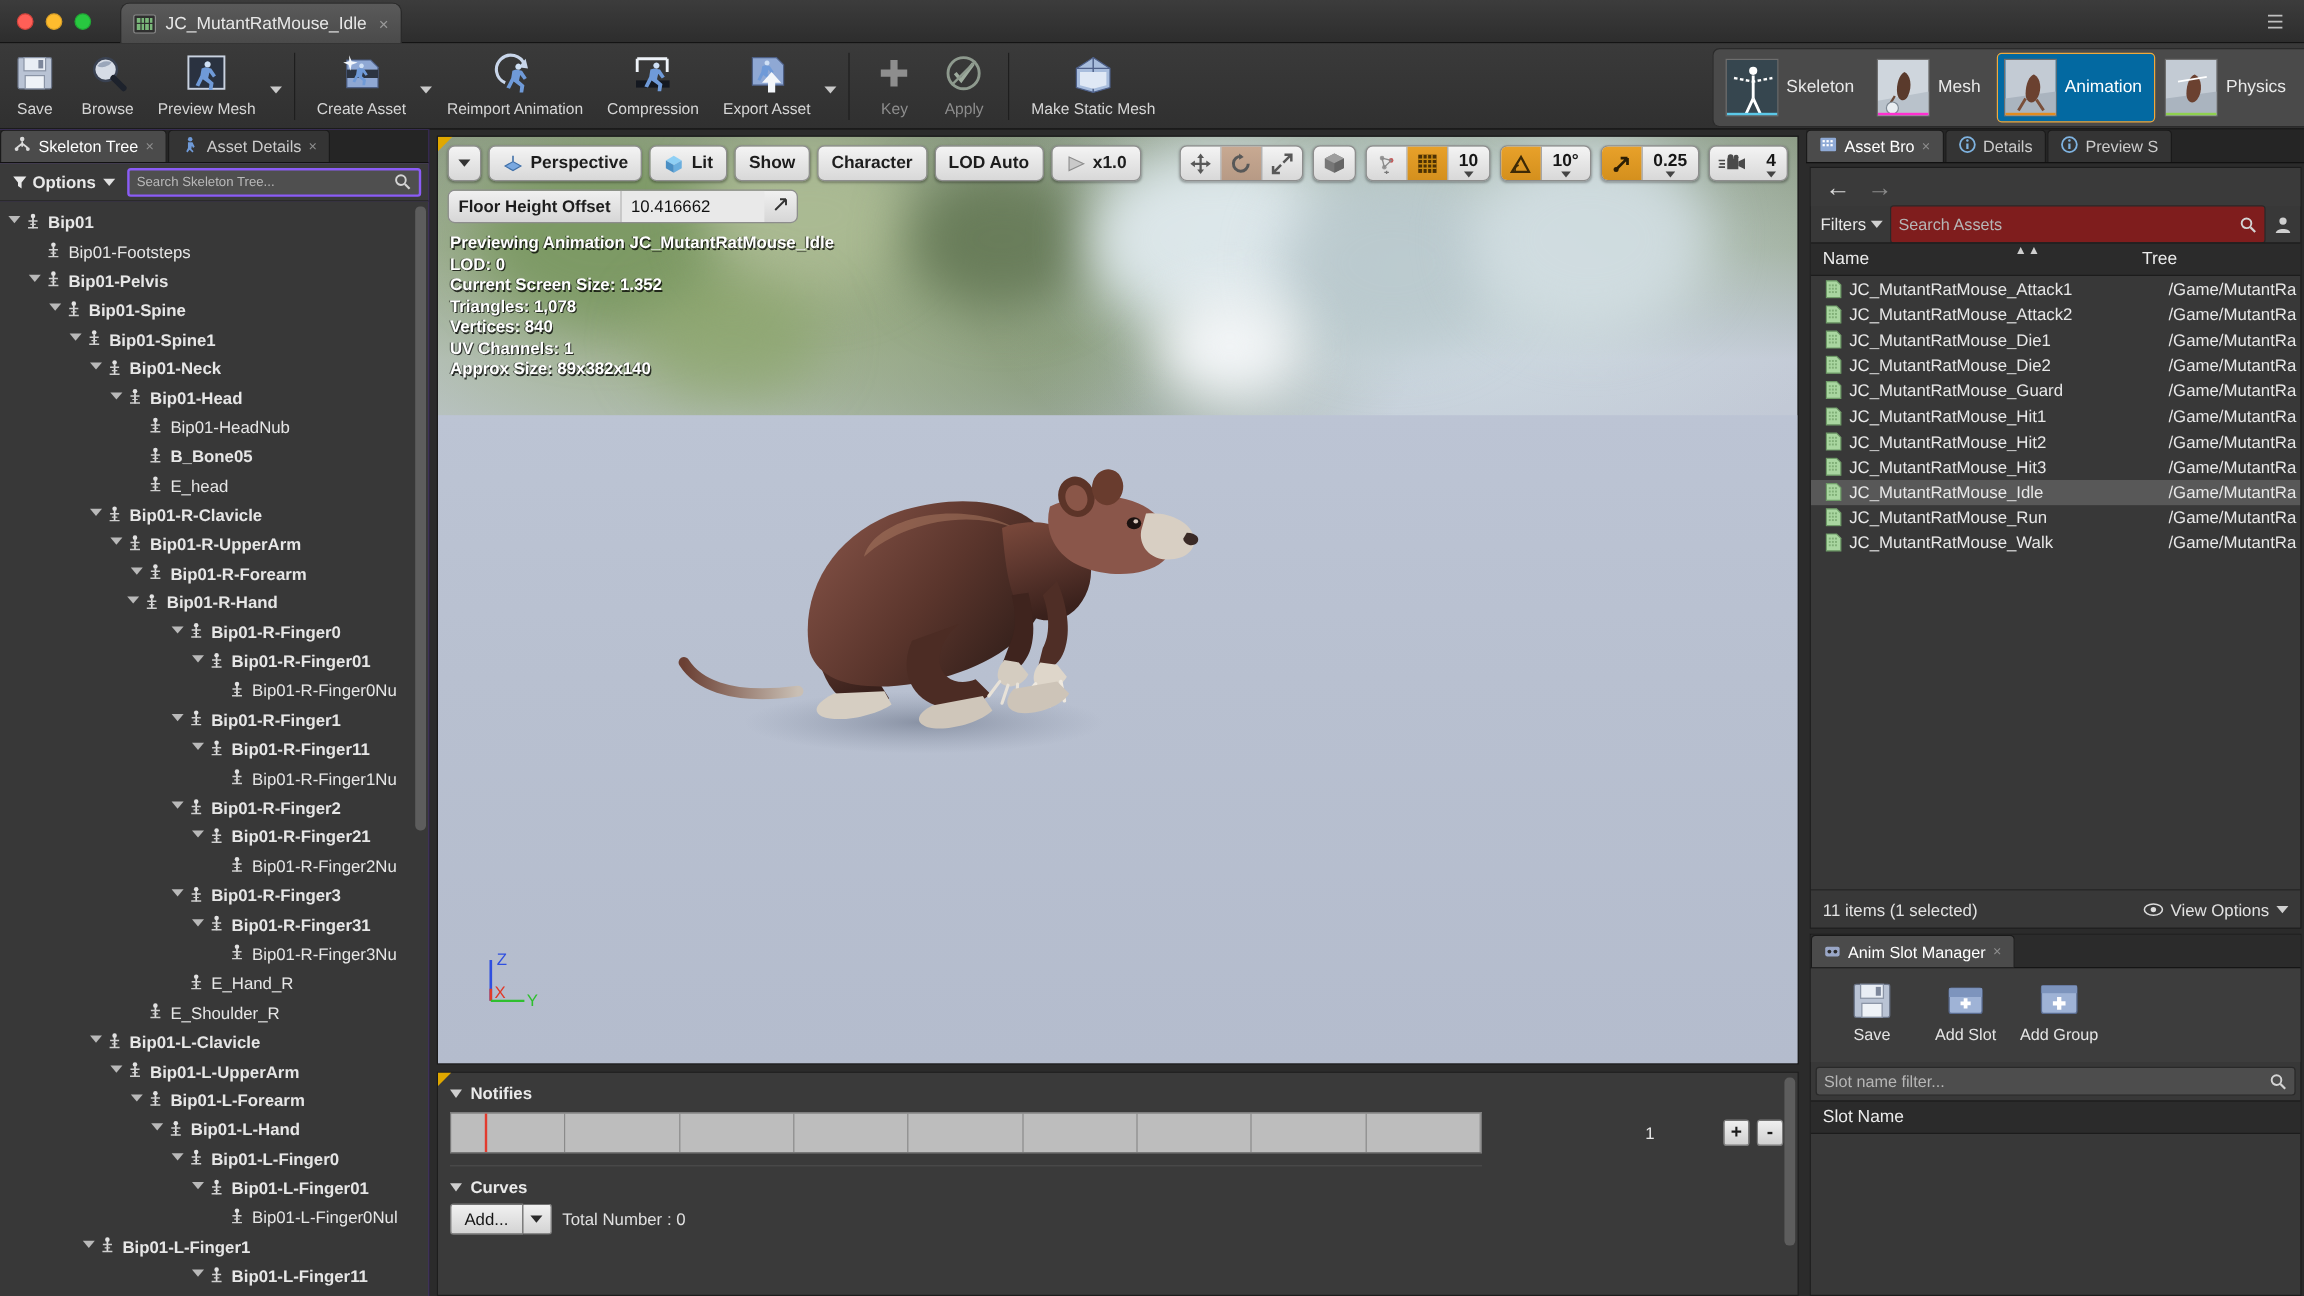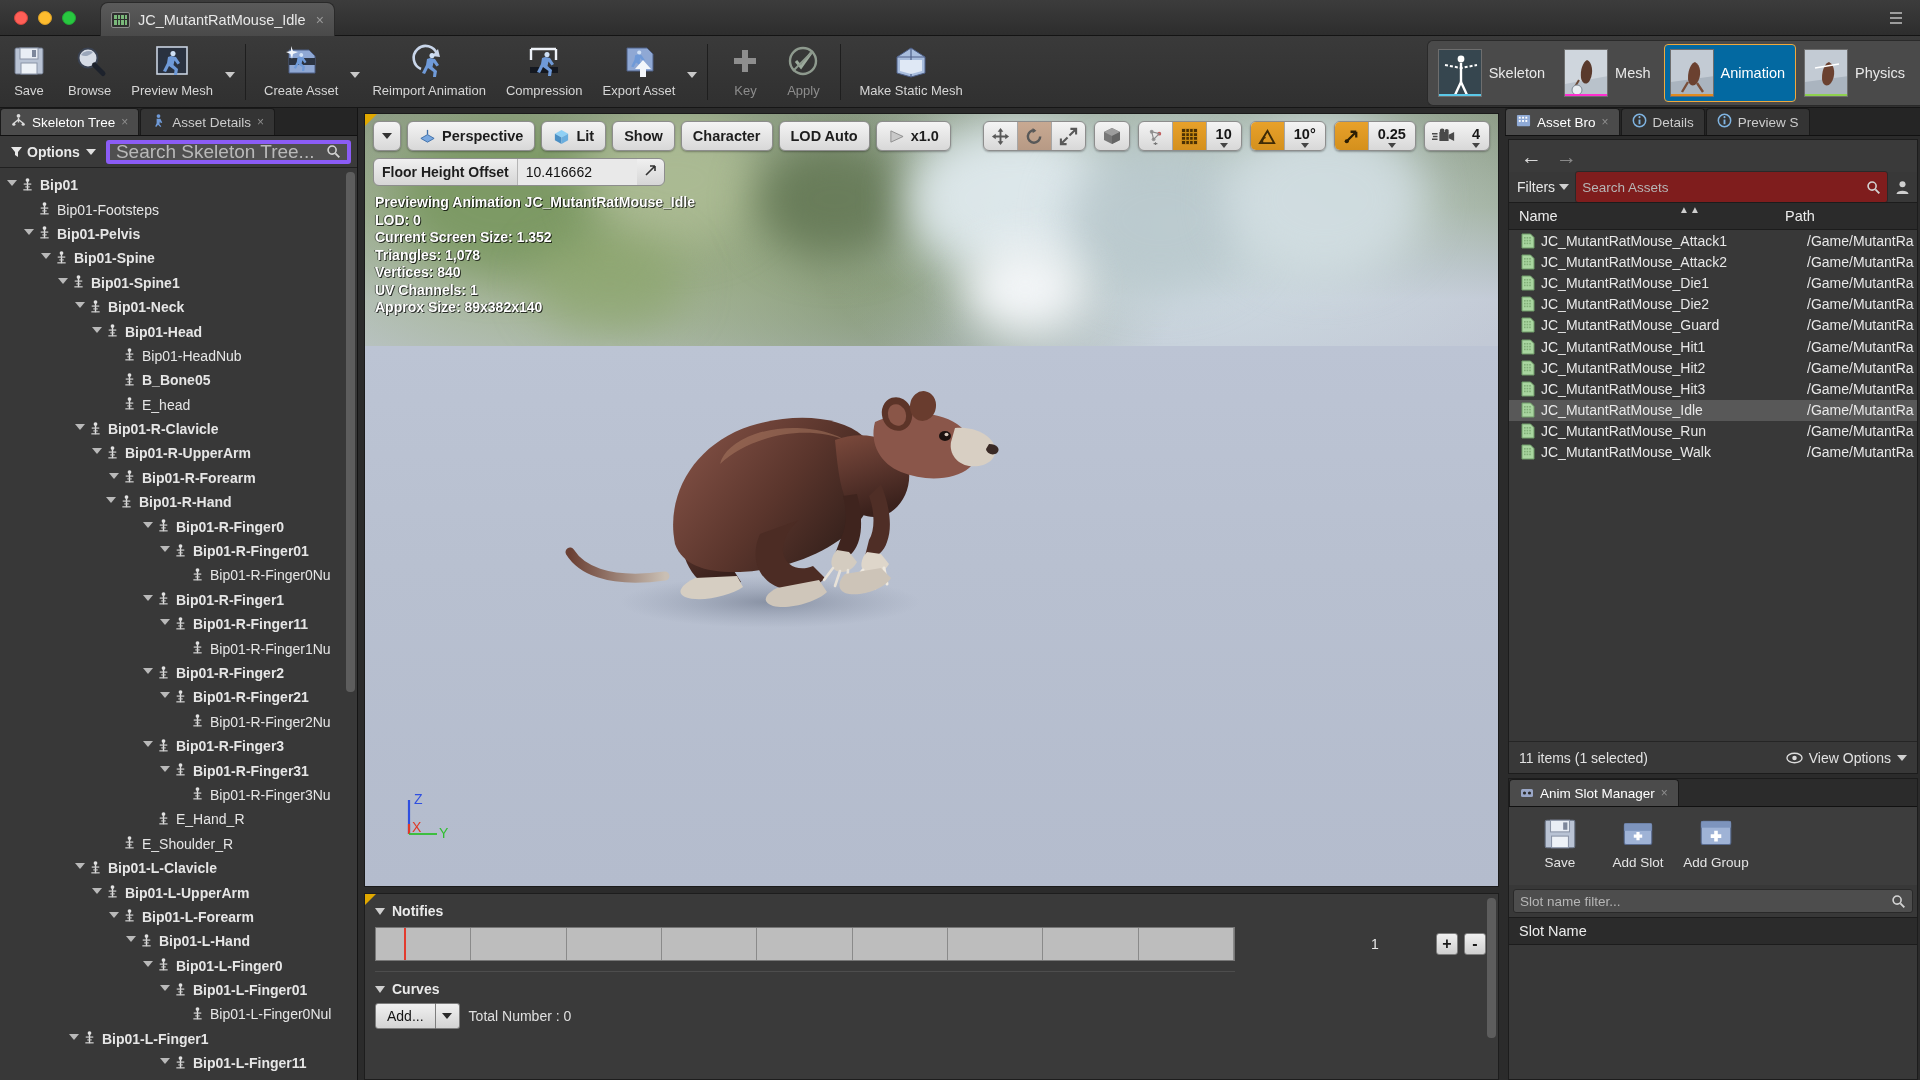--- a/index.html
+++ b/index.html
@@ -99,22 +99,22 @@
     position:absolute; left:0; top:108px; width:358px; height:1060px;
     background:#8b5cf6; border-right:1px solid #141414;
     display:flex; flex-direction:column;
   }
   #skel-toolrow {
     height:32px; display:flex; align-items:center; gap:6px; padding:3px 6px;
     background:#3a3a3a; border-bottom:1px solid #202020;
   }
   #opt-btn { display:flex; align-items:center; gap:4px; color:#e8e8e8; font-size:14px; padding:2px 4px; font-weight:bold;}
   #skel-search {
-    flex:1; height:24px; background:#4f4f4f; border:4px solid #8b5cf6; border-radius:3px;
-    display:flex; align-items:center; padding:0 6px; color:#b9b9b9; font-size:19px;
+    flex:1; height:24px; background:#4f4f4f; border:2px solid #8b5cf6; border-radius:3px;
+    display:flex; align-items:center; padding:0 6px; color:#b9b9b9; font-size:11px;
     position:relative;
   }
   #skel-search .sph { flex:1; }
   #tree-scroll {
     flex:1; overflow:hidden; position:relative; background:#383838;
   }
   #tree-list { padding-top:5px; }
   .trow { height:24.4px; display:flex; align-items:center; white-space:nowrap; color:#e6e6e6; font-size:14px; }
   .trow .arrow { width:12px; height:12px; margin-right:1px; display:inline-flex; align-items:center;justify-content:center;flex:0 0 auto;}
   .trow .arrow .a { width:0;height:0;border-left:6px solid #b9b9b9;border-top:4px solid transparent;border-bottom:4px solid transparent;}
@@ -1354,21 +1354,21 @@
       </span>
       <svg width="17" height="17" viewBox="0 0 18 18">
           <circle cx="9" cy="5.5" r="3.2" fill="#cfcfcf"></circle>
           <path d="M2.6 16 C3.3 11.4 14.7 11.4 15.4 16 Z" fill="#cfcfcf"></path>
         </svg>
     </div>
 
     <div id="ab-header">
       <span class="hname">Name</span>
       <span class="sortmark">▲▲</span>
-      <span class="hpath">Path</span>
+      <span class="hpath">Tree</span>
     </div>
 
     <div id="ab-list">
         <div class="arow">
           <span class="aico"><svg width="14" height="16" viewBox="0 0 14 16">
               <path d="M1 1 L9.5 1 L13 4.5 L13 15 L1 15 Z" fill="#a9d6a0" stroke="#6f9c68"></path>
               <g fill="#79a870" opacity=".85">
                 <rect x="3" y="4" width="1.6" height="1.6"></rect>
                 <rect x="5.6" y="4" width="1.6" height="1.6"></rect>
                 <rect x="8.2" y="4" width="1.6" height="1.6"></rect>

